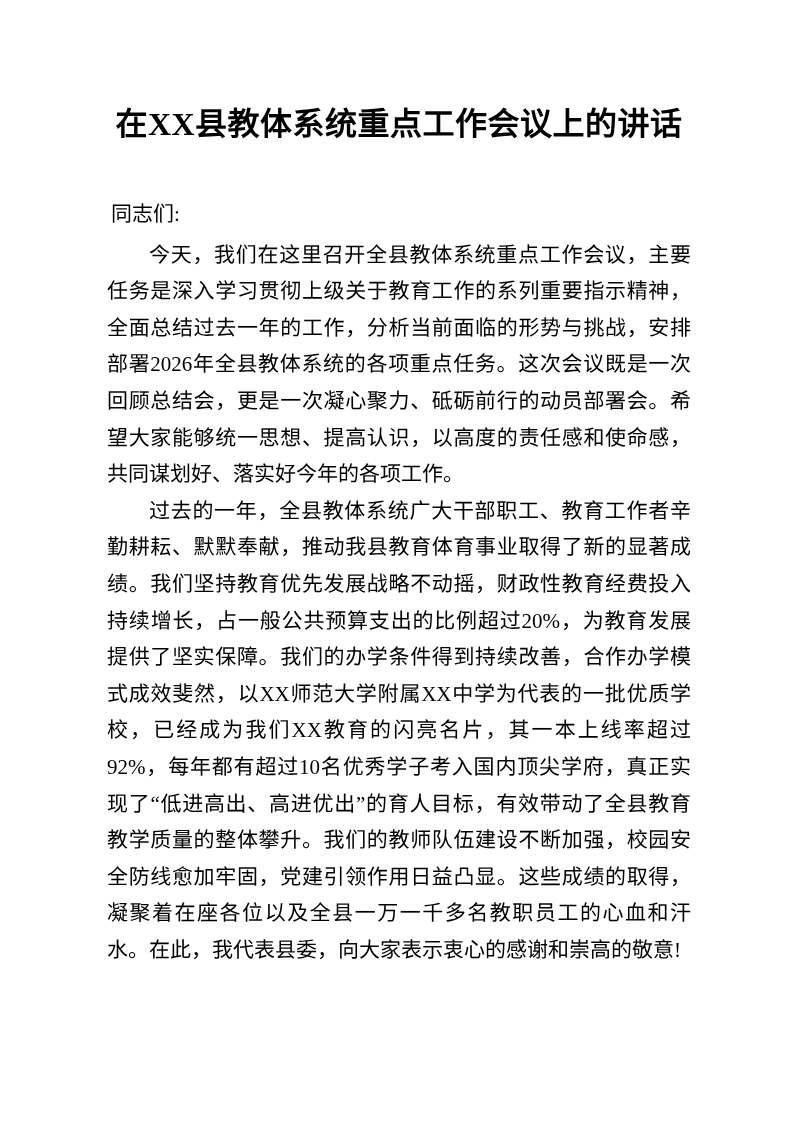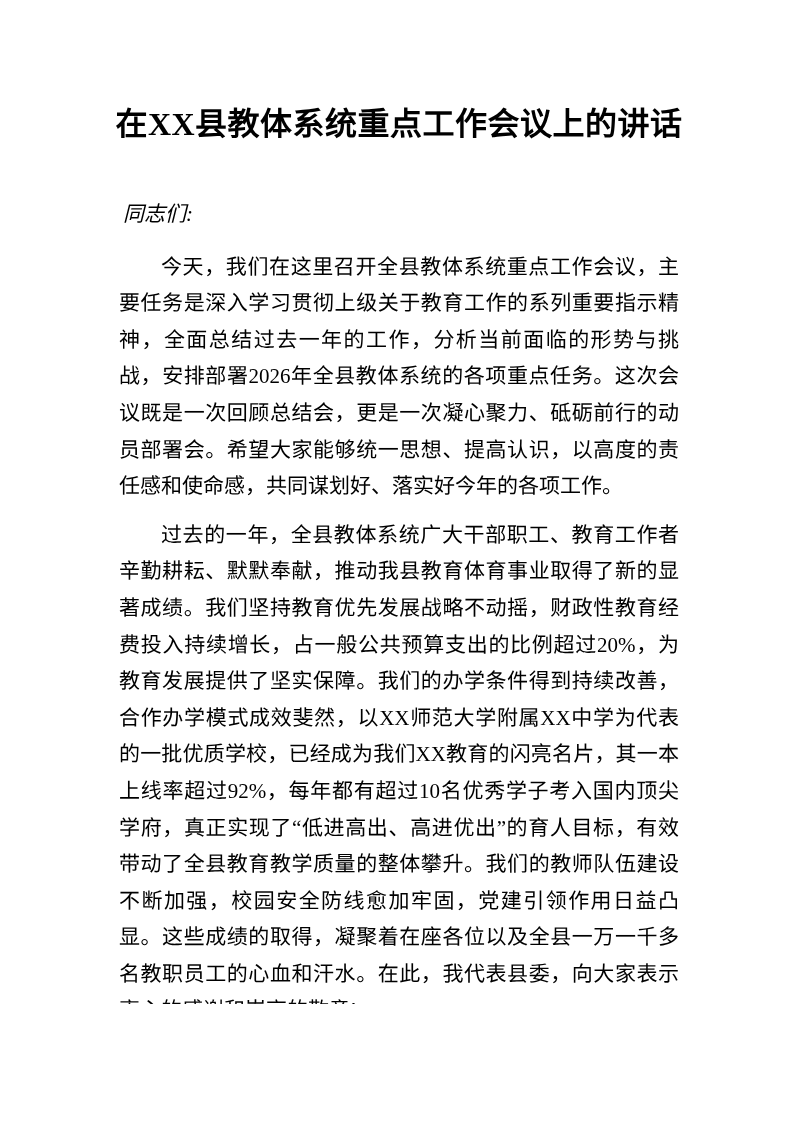--- a/index.html
+++ b/index.html
@@ -32,26 +32,25 @@
     letter-spacing: 0.5px;
     white-space: nowrap;
   }
   .body-text {
     font-size: 21px;
     line-height: 36.6px;
     text-align: justify;
     text-justify: inter-ideograph;
   }
   .salutation {
-    margin: 16px;
+    margin: 4px;
     text-indent: 0;
-    font-style: italic;
   }
   .para {
-    margin: 12px;
+    margin: 0;
     text-indent: 2em;
   }
   .page-footer {
     position: absolute;
     left: 0;
     top: 1033px;
     width: 100%;
     text-align: center;
     font-size: 14.5px;
     line-height: 20px;

